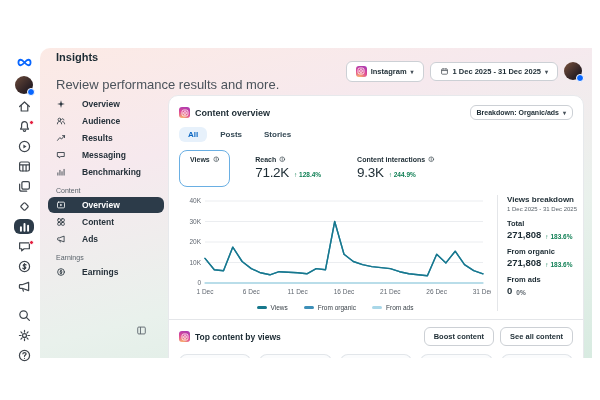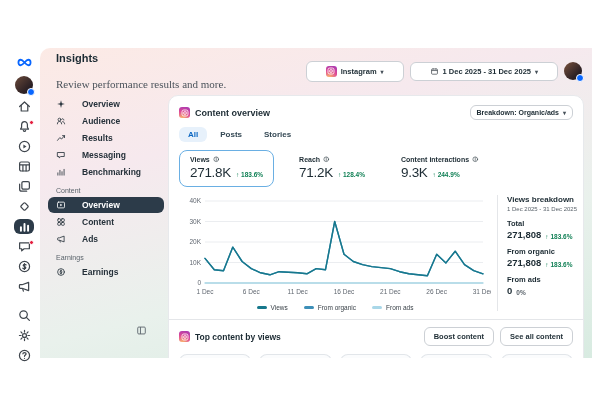--- a/index.html
+++ b/index.html
@@ -24,24 +24,24 @@
     width:8px; height:8px; border-radius:50%; background:#0866ff; border:1px solid #fff; }
   .rail-divider { width:14px; height:1px; background:#ced2d8; margin:2px 0; }
 
   
   .main { position:relative; flex:1; border-top-left-radius:10px; overflow:hidden;
     background:linear-gradient(165deg,#fceae5 0%,#f6e9ee 30%,#e9f1ec 65%,#d8ebe1 100%); }
 
   .hdr { position:absolute; top:0; left:0; right:0; height:46px; display:flex;
     justify-content:space-between; align-items:center; padding:6px 10px 6px 16px; }
   .hdr-title { font-size:11px; font-weight:bold; }
-  .hdr-sub { font-size:11px; color:#4b535b; margin-top:14px;font-family:Liberation Serif, serif; }
+  .hdr-sub { font-size:13px; color:#4b535b; margin-top:14px; }
   .hdr-right { display:flex; align-items:center; gap:6px; }
   .pill { display:flex; align-items:center; gap:4px; background:#fff; border:1px solid #ccd0d5;
-    border-radius:6px; padding:4px 19px; font-size:7.5px; font-weight:bold; color:#1c2b33; }
+    border-radius:6px; padding:4px 9px; font-size:7.5px; font-weight:bold; color:#1c2b33; }
   .caret { font-size:6px; color:#465059; }
   .hdr-avatar { width:18px; height:18px; border-radius:50%; position:relative;
     background:linear-gradient(135deg,#7a523d,#2b2024 70%); }
   .ig-badge { width:11px; height:11px; border-radius:3px; display:inline-flex; align-items:center;
     justify-content:center; color:#fff;
     background:radial-gradient(circle at 30% 110%, #fdc468 0%, #df4996 55%, #9b36b7 100%); }
   .ig-badge svg { width:8px; height:8px; }
   .cal-ico { color:#3f464d; display:inline-flex; } .cal-ico svg { width:9px; height:9px; }
 
   
@@ -348,24 +348,20 @@
           <div class="metric selected">
             <div class="metric-label">
               <span>Views</span>
               <span style="display:inline-flex">
                 <svg viewBox="0 0 16 16" fill="none" stroke="currentColor" stroke-width="1.3" stroke-linecap="round" stroke-linejoin="round">
                   <circle cx="8" cy="8" r="5.8"></circle>
                   <path d="M8 7.2 V11.2"></path>
                   <path d="M8 4.8 L8 4.85" stroke-width="2"></path>
                 </svg>
               </span>
-            </div>
-            <div class="metric-value-row">
-              <span class="metric-value">271.8K</span>
-              <span class="metric-delta" style="color:#0f7f54">↑ 183.6%</span>
             </div>
           </div>
           <div class="metric">
             <div class="metric-label">
               <span>Reach</span>
               <span style="display:inline-flex">
                 <svg viewBox="0 0 16 16" fill="none" stroke="currentColor" stroke-width="1.3" stroke-linecap="round" stroke-linejoin="round">
                   <circle cx="8" cy="8" r="5.8"></circle>
                   <path d="M8 7.2 V11.2"></path>
                   <path d="M8 4.8 L8 4.85" stroke-width="2"></path>

